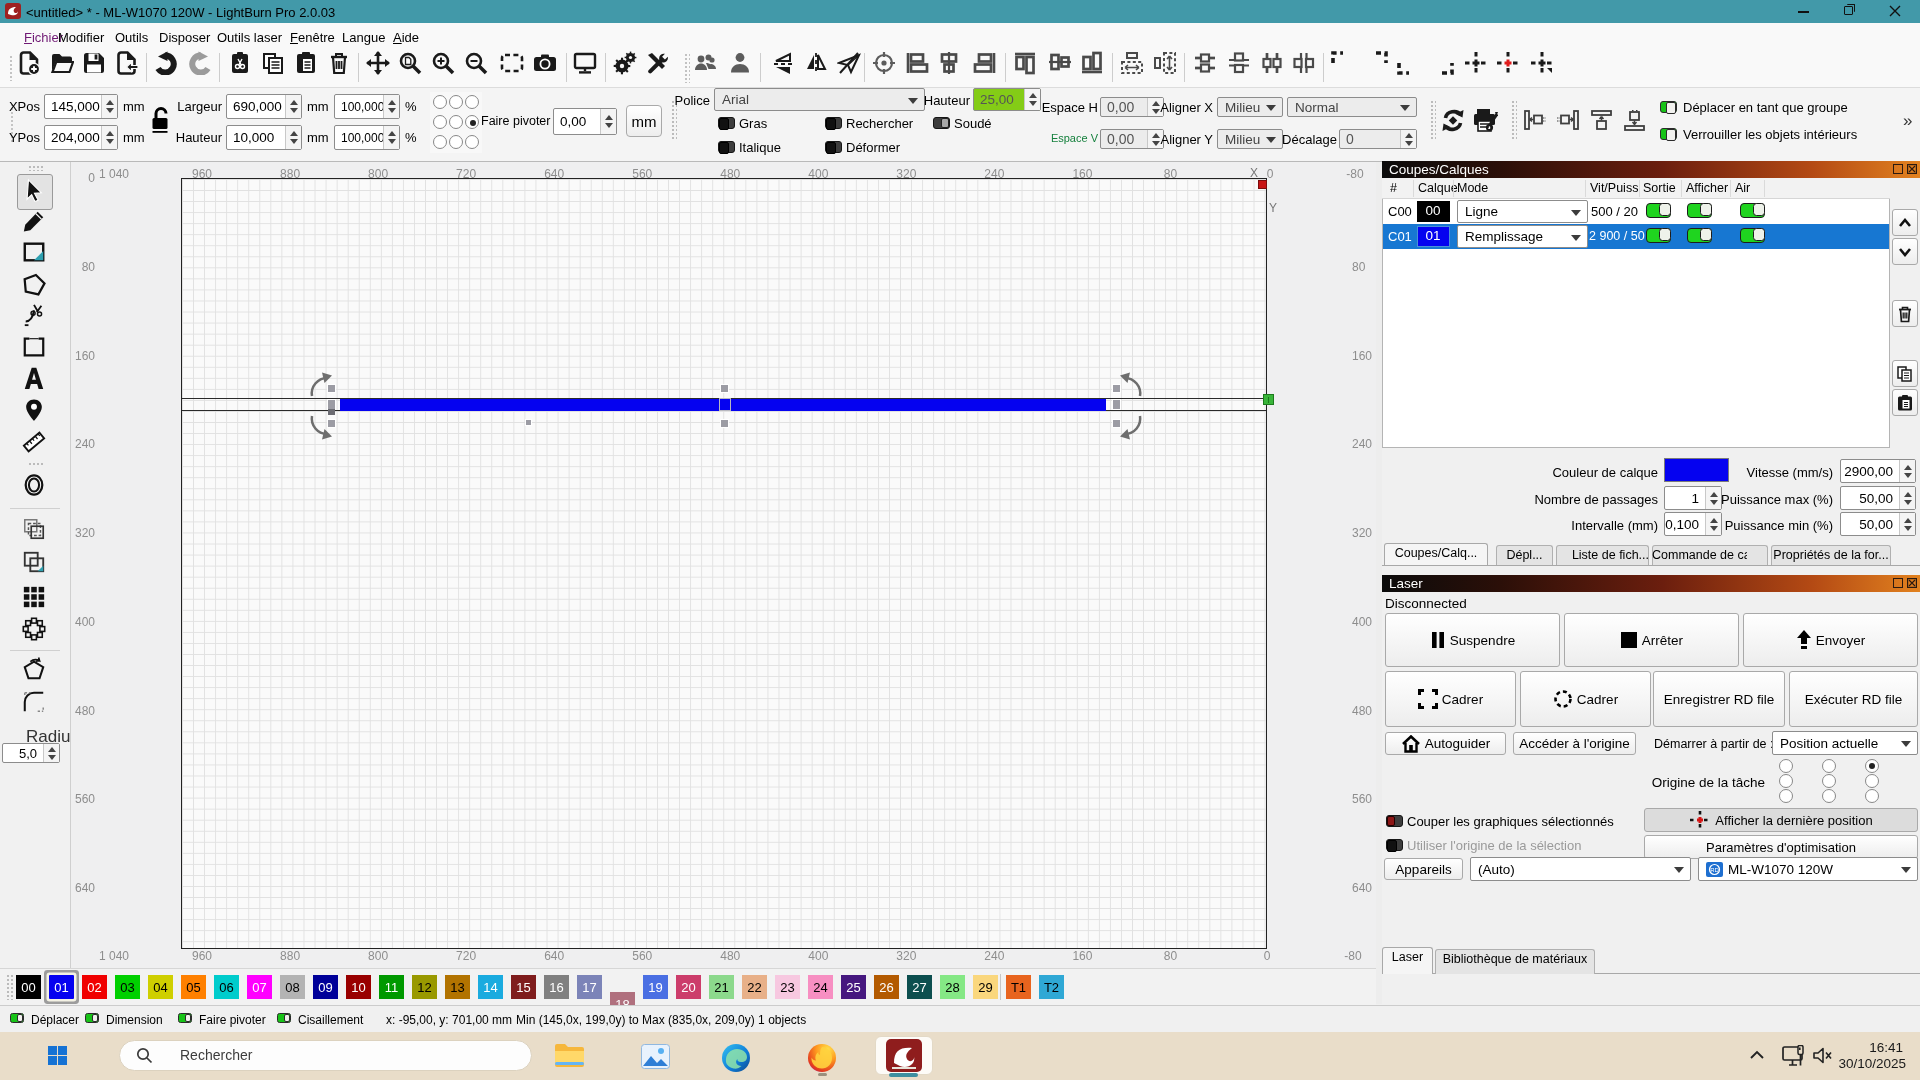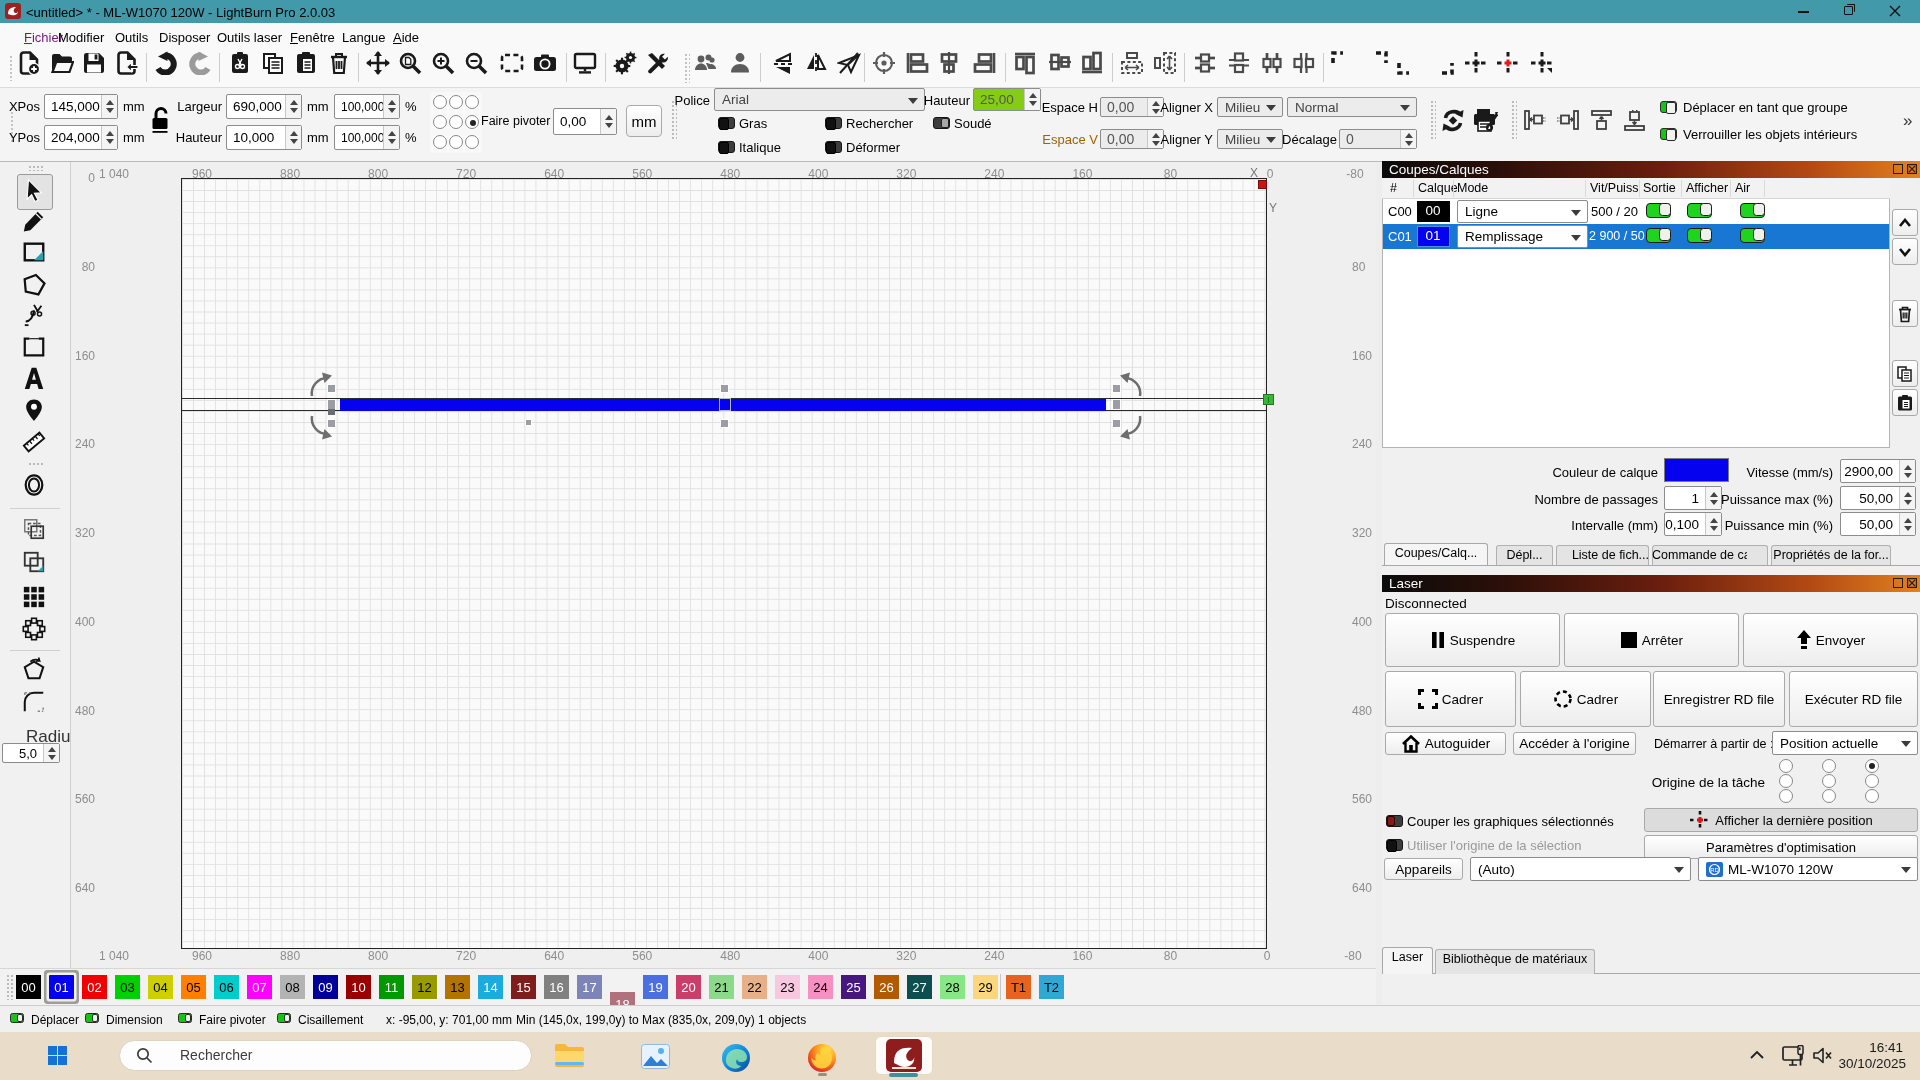--- a/index.html
+++ b/index.html
@@ -448,21 +448,21 @@
 <div style="position:absolute;left:846px;top:140px;font-size:13px;color:#000;white-space:nowrap;">Déformer</div>
 <div class="abs" style="left:933px;top:117px;width:17px;height:12px;background:#3d3d3d;border:1px solid #161616;border-radius:3px;">
     <div style="position:absolute;right:0;top:0;width:8px;height:10px;background:#a8a8a8;border:1px solid #222;border-radius:2px;"></div>
   </div>
 <div style="position:absolute;left:954px;top:116px;font-size:13px;color:#000;white-space:nowrap;">Soudé</div>
 <div style="position:absolute;right:822px;top:100px;font-size:13px;color:#000;white-space:nowrap;">Espace H</div>
 <div class="spin" style="left:1100px;top:97px;width:64px;height:20px;background:#ececec;color:#555;font-size:14px;">0,00<div class="sp">
       <div class="up"></div>
       <div class="dn"></div>
     </div></div>
-<div style="position:absolute;right:822px;top:132px;font-size:13px;color:#a16207;white-space:nowrap;">Espace V</div>
+<div style="position:absolute;right:822px;top:132px;font-size:11px;color:#15803d;white-space:nowrap;">Espace V</div>
 <div class="spin" style="left:1100px;top:129px;width:64px;height:20px;background:#ececec;color:#555;font-size:14px;">0,00<div class="sp">
       <div class="up"></div>
       <div class="dn"></div>
     </div></div>
 <div style="position:absolute;right:707px;top:100px;font-size:13px;color:#000;white-space:nowrap;">Aligner X</div>
 <div class="dd" style="left:1217px;top:97px;width:66px;height:20px;background:#ececec;color:#444;font-size:13.5px;padding-left:7px;">Milieu<div class="ar"></div></div>
 <div style="position:absolute;right:707px;top:132px;font-size:13px;color:#000;white-space:nowrap;">Aligner Y</div>
 <div class="dd" style="left:1217px;top:129px;width:66px;height:20px;background:#ececec;color:#444;font-size:13.5px;padding-left:7px;">Milieu<div class="ar"></div></div>
 <div class="dd" style="left:1287px;top:97px;width:130px;height:20px;background:#ececec;color:#444;font-size:13.5px;padding-left:7px;">Normal<div class="ar"></div></div>
 <div style="position:absolute;right:583px;top:132px;font-size:13px;color:#000;white-space:nowrap;">Décalage</div>

